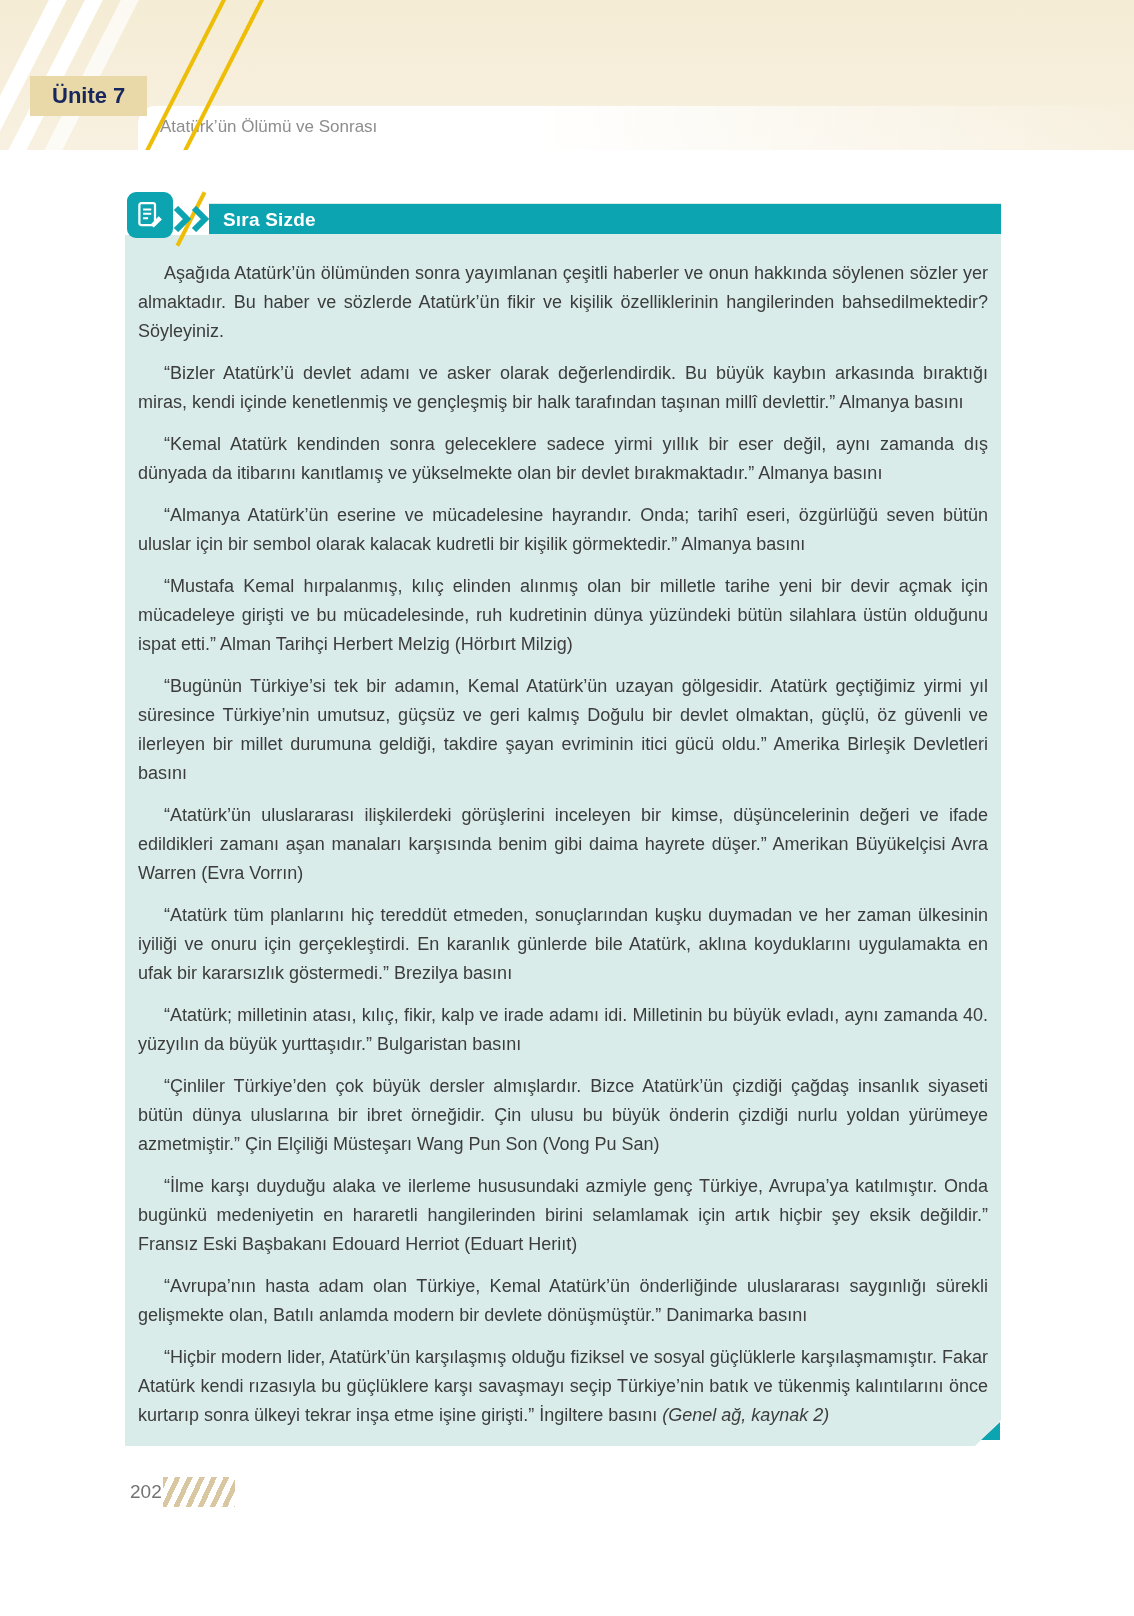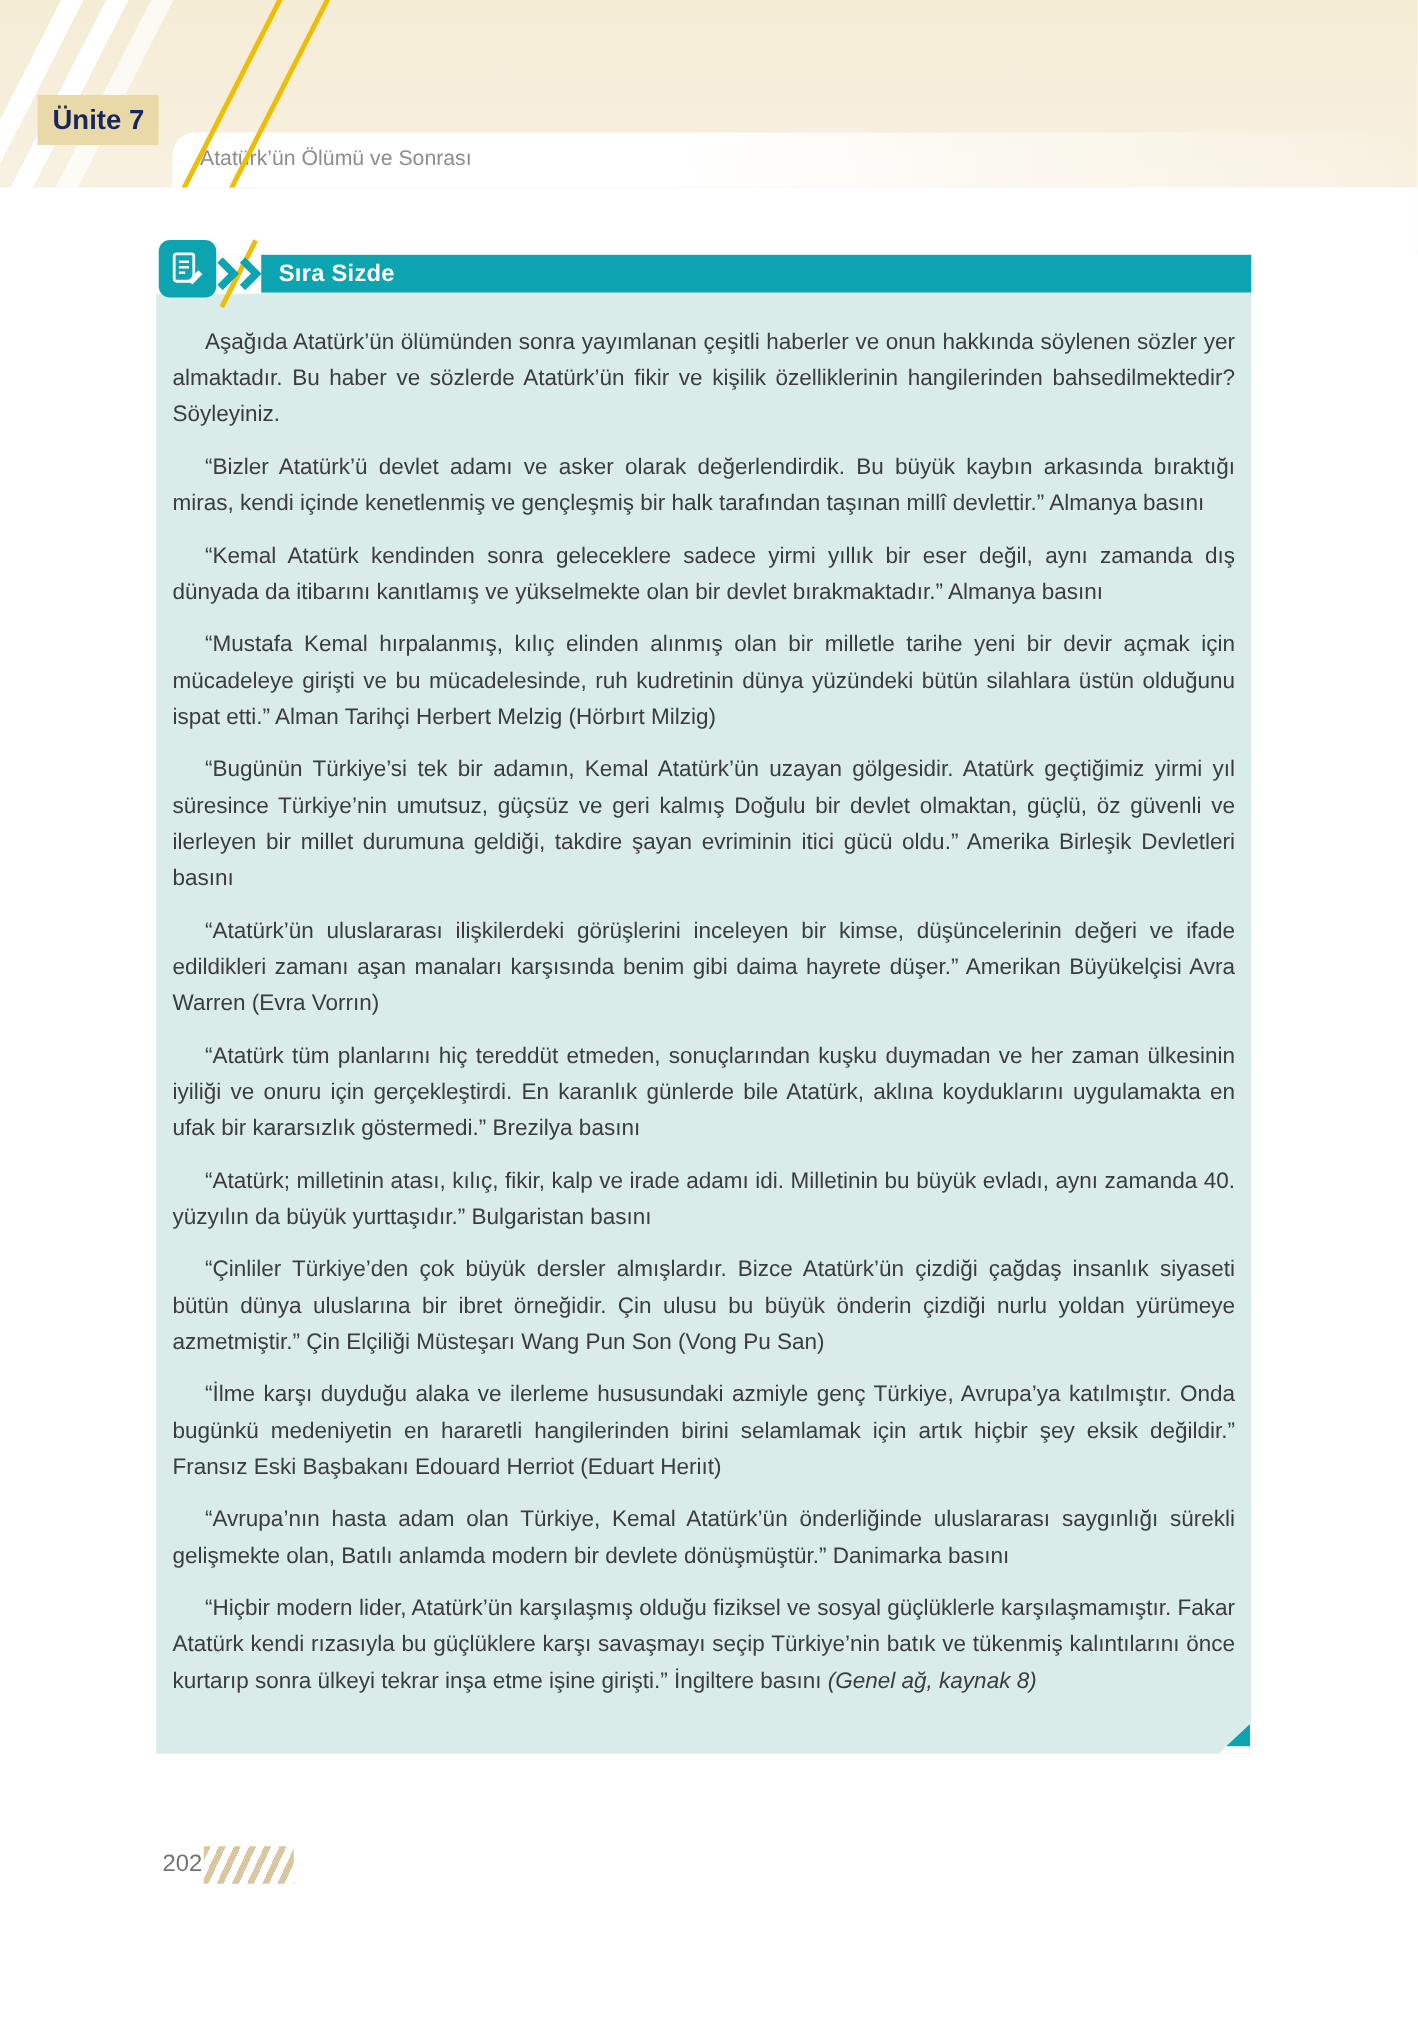--- a/index.html
+++ b/index.html
@@ -26,21 +26,21 @@
   .gl1 { left:176px; } .gl2 { left:214px; }
   .subtitle-strip {
     position:absolute; left:138px; top:106px; right:0; height:44px;
     background:linear-gradient(90deg,#ffffff 0%, #ffffff 40%, rgba(255,255,255,0) 100%);
     border-top-left-radius:18px; z-index:2;
   }
   .subtitle {
     position:absolute; left:160px; top:117px; font-size:17px; color:#8d8d8d; z-index:3;
   }
   .unit-box {
-    position:absolute; left:30px; top:76px; padding:7px 12px;
+    position:absolute; left:30px; top:76px; padding:7px 22px;
     background:#ead9a8; color:#17265c; font-weight:bold; font-size:22px; z-index:5;
   }
 
   
   .activity-box {
     position:absolute; left:125px; top:203px; width:876px;
     background:#d9ecea; min-height:1200px;
   }
   .activity-header { position:relative; height:32px; }
   .hdr-white {
@@ -120,29 +120,30 @@
           <path d="M12.5 19.5 L19 13 L21.5 15.5 L15 22 Z" fill="#ffffff"></path>
         </svg>
       </div>
       <span class="hdr-title">Sıra Sizde</span>
     </div>
 
     <div class="activity-body">
       <p>Aşağıda Atatürk’ün ölümünden sonra yayımlanan çeşitli haberler ve onun hakkında söylenen sözler yer almaktadır. Bu haber ve sözlerde Atatürk’ün fikir ve kişilik özelliklerinin hangilerinden bahsedilmektedir? Söyleyiniz.</p>
       <p>“Bizler Atatürk’ü devlet adamı ve asker olarak değerlendirdik. Bu büyük kaybın arkasında bıraktığı miras, kendi içinde kenetlenmiş ve gençleşmiş bir halk tarafından taşınan millî devlettir.” Almanya basını</p>
       <p>“Kemal Atatürk kendinden sonra geleceklere sadece yirmi yıllık bir eser değil, aynı zamanda dış dünyada da itibarını kanıtlamış ve yükselmekte olan bir devlet bırakmaktadır.” Almanya basını</p>
+      <p>“Almanya Atatürk’ün eserine ve mücadelesine hayrandır. Onda; tarihî eseri, özgürlüğü seven bütün uluslar için bir sembol olarak kalacak kudretli bir kişilik görmektedir.” Almanya basını</p>
       <p>“Mustafa Kemal hırpalanmış, kılıç elinden alınmış olan bir milletle tarihe yeni bir devir açmak için mücadeleye girişti ve bu mücadelesinde, ruh kudretinin dünya yüzündeki bütün silahlara üstün olduğunu ispat etti.” Alman Tarihçi Herbert Melzig (Hörbırt Milzig)</p>
       <p>“Bugünün Türkiye’si tek bir adamın, Kemal Atatürk’ün uzayan gölgesidir. Atatürk geçtiğimiz yirmi yıl süresince Türkiye’nin umutsuz, güçsüz ve geri kalmış Doğulu bir devlet olmaktan, güçlü, öz güvenli ve ilerleyen bir millet durumuna geldiği, takdire şayan evriminin itici gücü oldu.” Amerika Birleşik Devletleri basını</p>
       <p>“Atatürk’ün uluslararası ilişkilerdeki görüşlerini inceleyen bir kimse, düşüncelerinin değeri ve ifade edildikleri zamanı aşan manaları karşısında benim gibi daima hayrete düşer.” Amerikan Büyükelçisi Avra Warren (Evra Vorrın)</p>
       <p>“Atatürk tüm planlarını hiç tereddüt etmeden, sonuçlarından kuşku duymadan ve her zaman ülkesinin iyiliği ve onuru için gerçekleştirdi. En karanlık günlerde bile Atatürk, aklına koyduklarını uygulamakta en ufak bir kararsızlık göstermedi.” Brezilya basını</p>
       <p>“Atatürk; milletinin atası, kılıç, fikir, kalp ve irade adamı idi. Milletinin bu büyük evladı, aynı zamanda 40. yüzyılın da büyük yurttaşıdır.” Bulgaristan basını</p>
       <p>“Çinliler Türkiye’den çok büyük dersler almışlardır. Bizce Atatürk’ün çizdiği çağdaş insanlık siyaseti bütün dünya uluslarına bir ibret örneğidir. Çin ulusu bu büyük önderin çizdiği nurlu yoldan yürümeye azmetmiştir.” Çin Elçiliği Müsteşarı Wang Pun Son (Vong Pu San)</p>
       <p>“İlme karşı duyduğu alaka ve ilerleme hususundaki azmiyle genç Türkiye, Avrupa’ya katılmıştır. Onda bugünkü medeniyetin en hararetli hangilerinden birini selamlamak için artık hiçbir şey eksik değildir.” Fransız Eski Başbakanı Edouard Herriot (Eduart Heriıt)</p>
       <p>“Avrupa’nın hasta adam olan Türkiye, Kemal Atatürk’ün önderliğinde uluslararası saygınlığı sürekli gelişmekte olan, Batılı anlamda modern bir devlete dönüşmüştür.” Danimarka basını</p>
-      <p><span>“Hiçbir modern lider, Atatürk’ün karşılaşmış olduğu fiziksel ve sosyal güçlüklerle karşılaşmamıştır. Fakar Atatürk kendi rızasıyla bu güçlüklere karşı savaşmayı seçip Türkiye’nin batık ve tükenmiş kalıntılarını önce kurtarıp sonra ülkeyi tekrar inşa etme işine girişti.”  İngiltere basını</span> <span class="source-note">(Genel ağ, kaynak 8)</span></p>
+      <p><span>“Hiçbir modern lider, Atatürk’ün karşılaşmış olduğu fiziksel ve sosyal güçlüklerle karşılaşmamıştır. Fakar Atatürk kendi rızasıyla bu güçlüklere karşı savaşmayı seçip Türkiye’nin batık ve tükenmiş kalıntılarını önce kurtarıp sonra ülkeyi tekrar inşa etme işine girişti.”  İngiltere basını</span> <span class="source-note">(Genel ağ, kaynak 2)</span></p>
     </div>
 
     <div class="fold">
       <svg width="26" height="26" viewBox="0 0 26 26">
         <polygon points="26,0 26,26 0,26" fill="#ffffff"></polygon>
         <polygon points="25,2 25,20 6,20" fill="#0ba4b0"></polygon>
       </svg>
     </div>
   </div>
 

